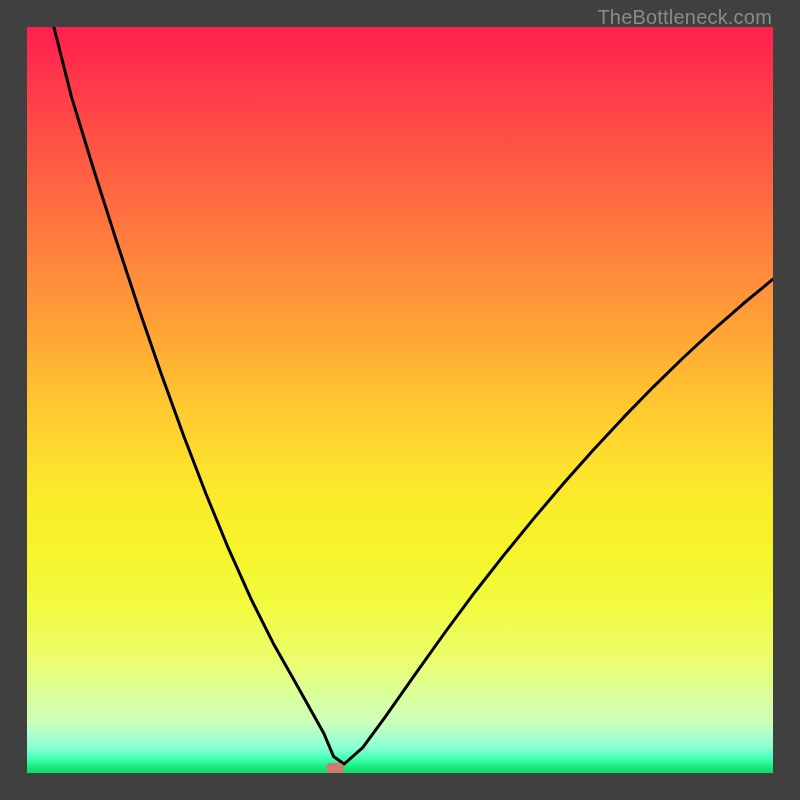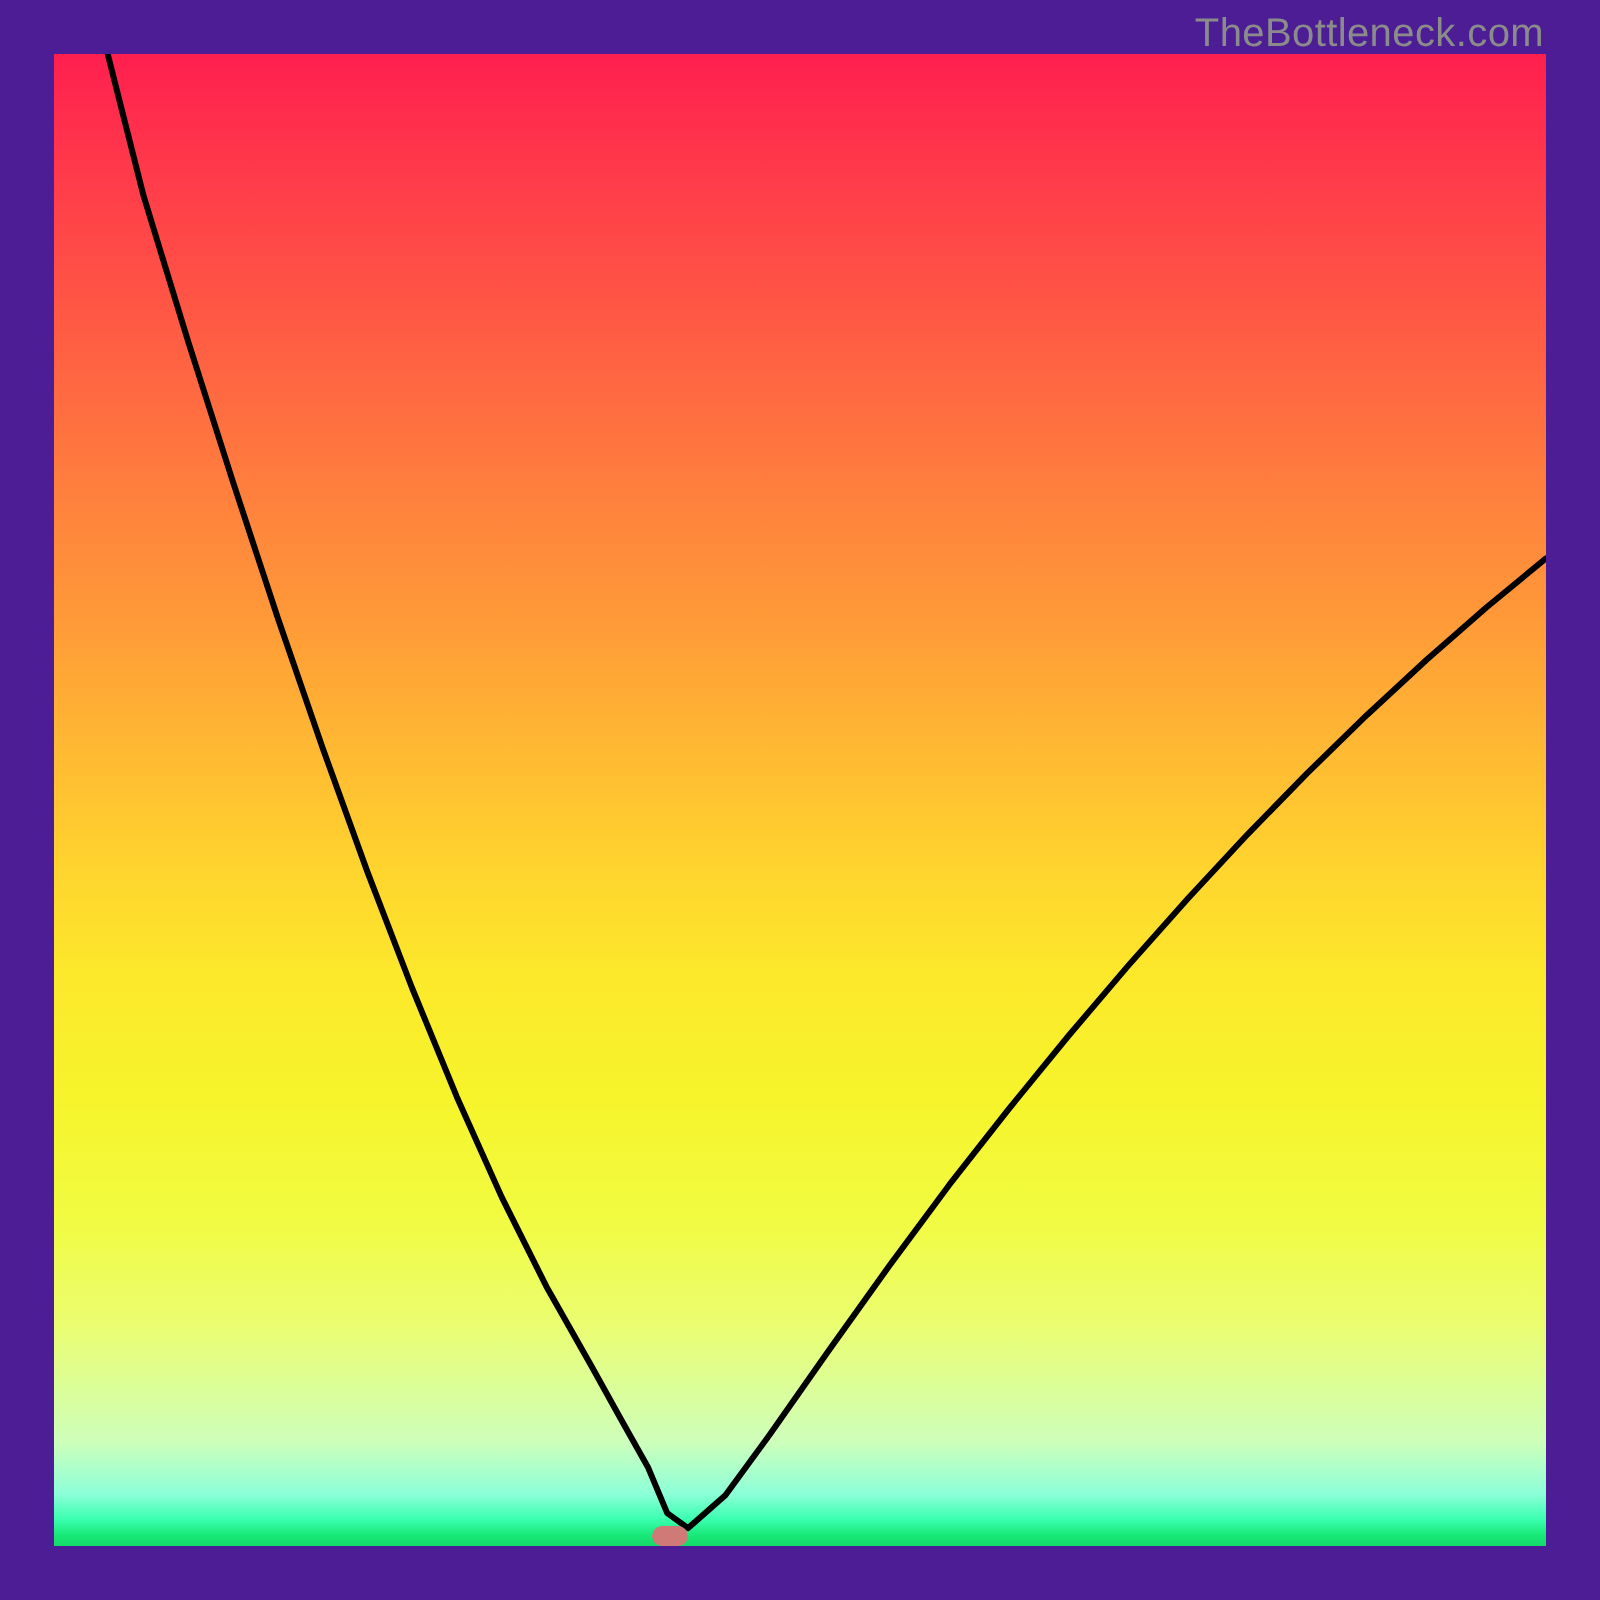--- a/index.html
+++ b/index.html
@@ -10,21 +10,21 @@
     overflow: hidden;
     background: #000;
     font-family: Arial, Helvetica, sans-serif;
   }
   .frame {
     position: absolute;
     left: 0;
     top: 0;
     width: 800px;
     height: 800px;
-    background: #4c1d95;
+    background: #404040;
   }
   .plot-area {
     position: absolute;
     left: 27px;
     top: 27px;
     width: 746px;
     height: 746px;
     overflow: hidden;
   }
   .gradient-bg {

